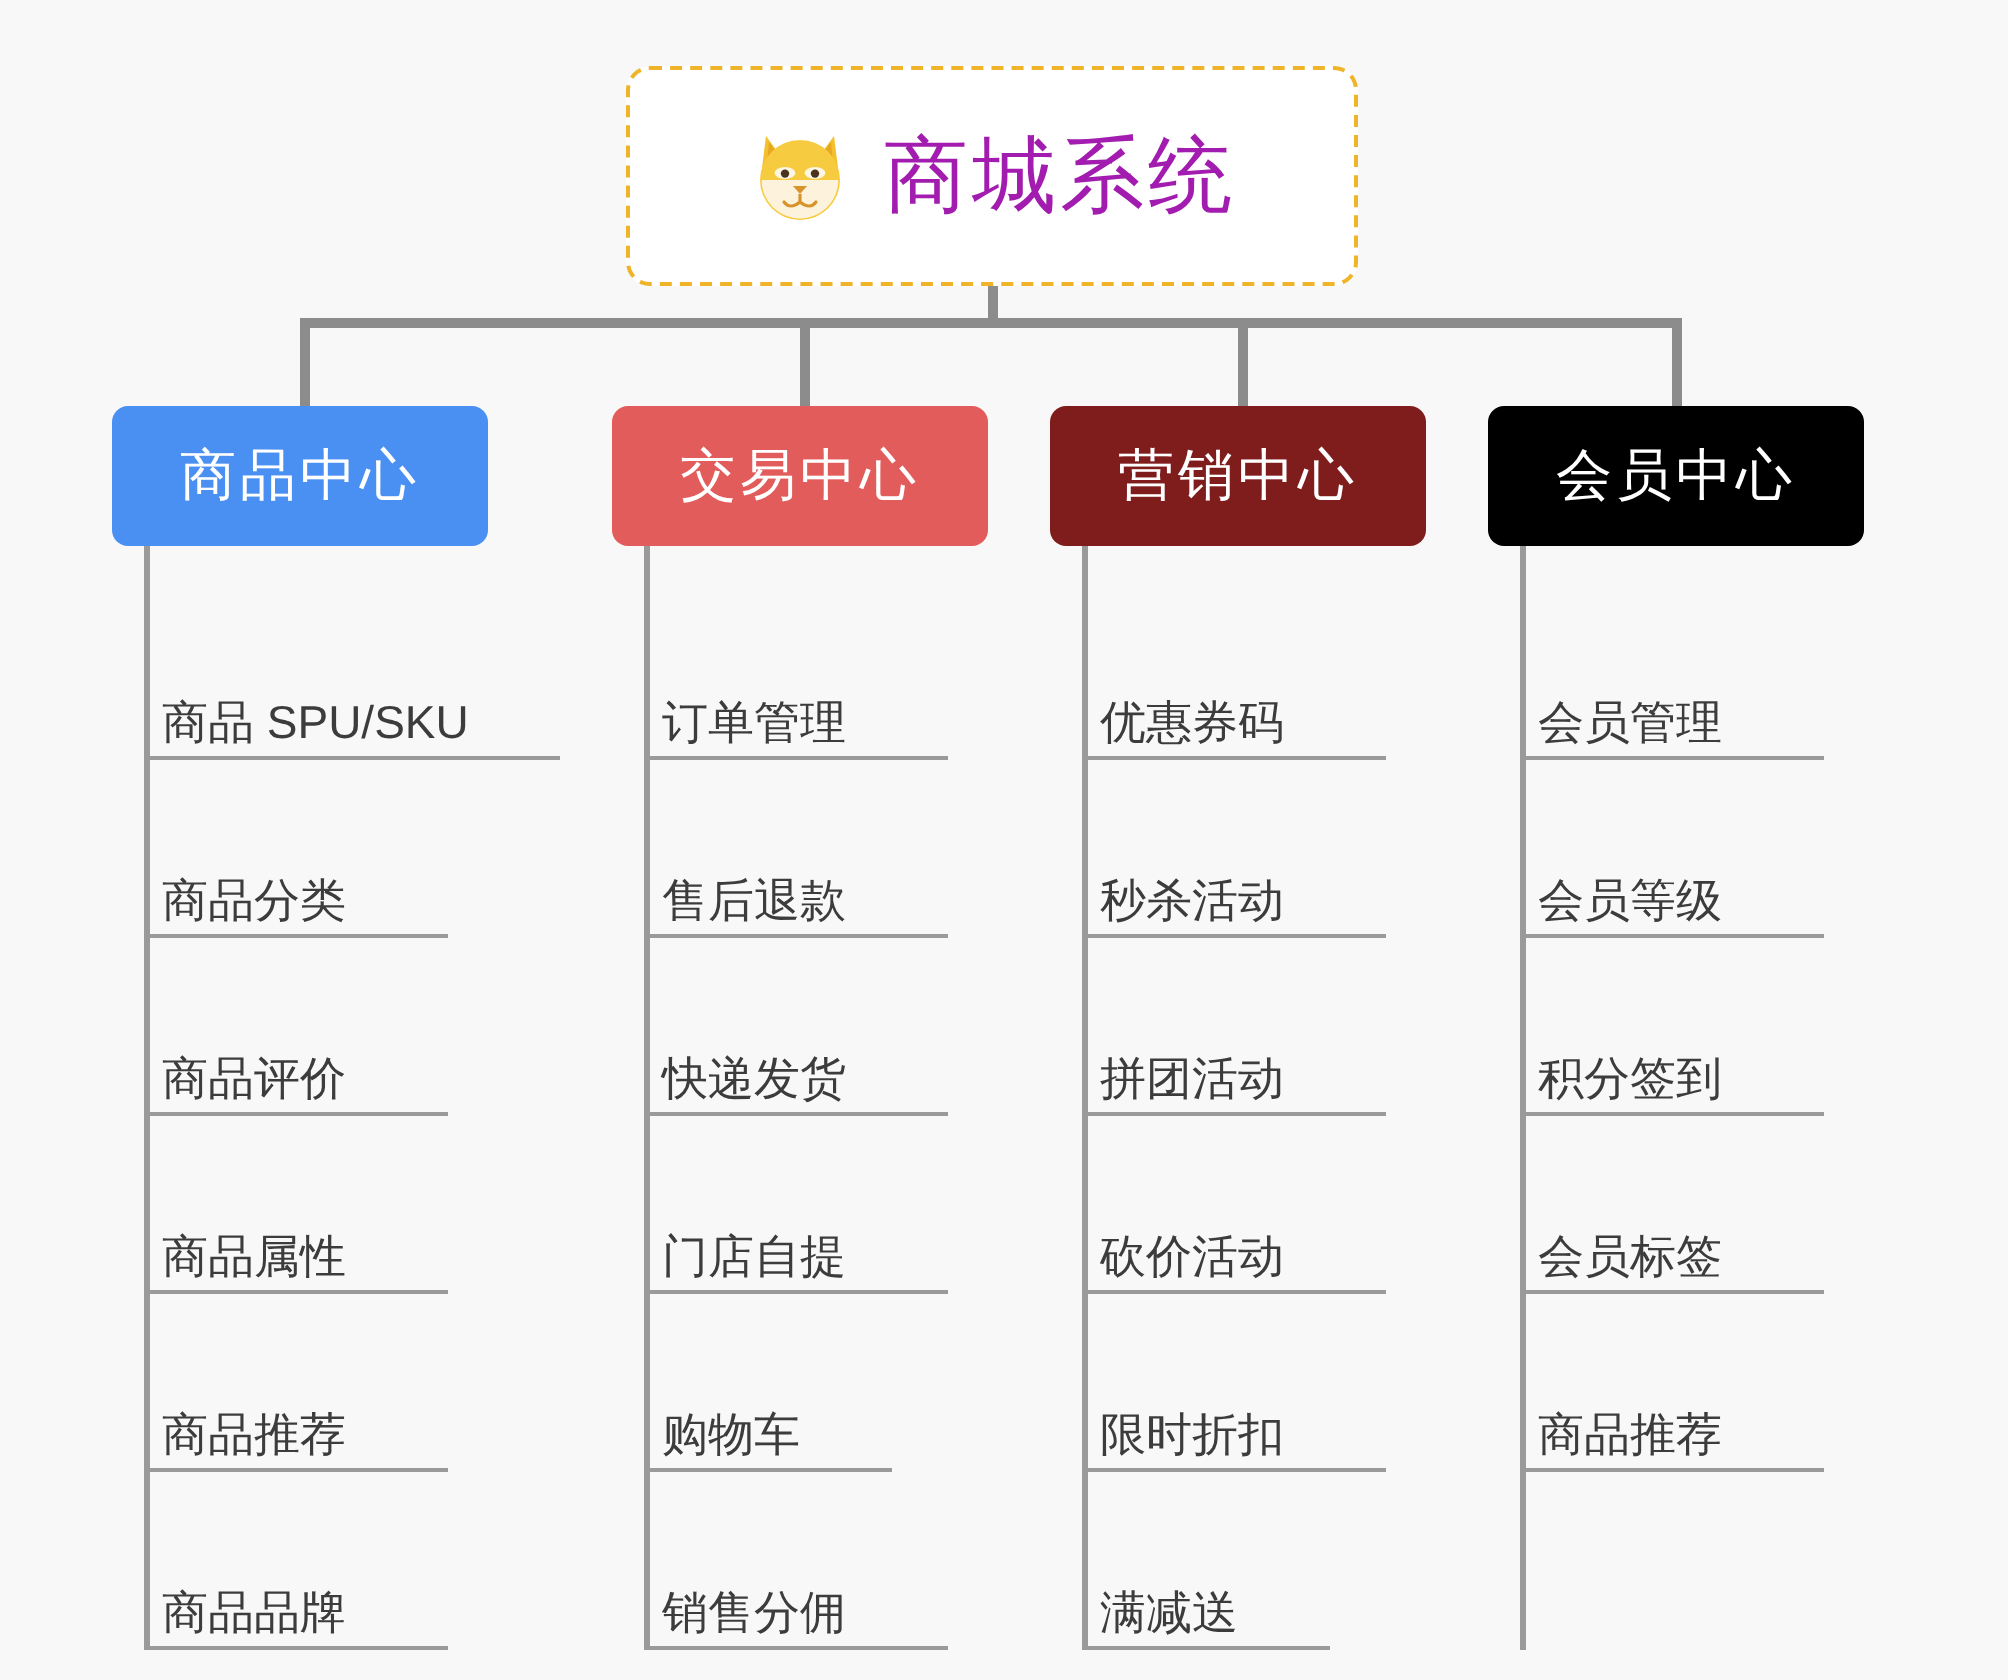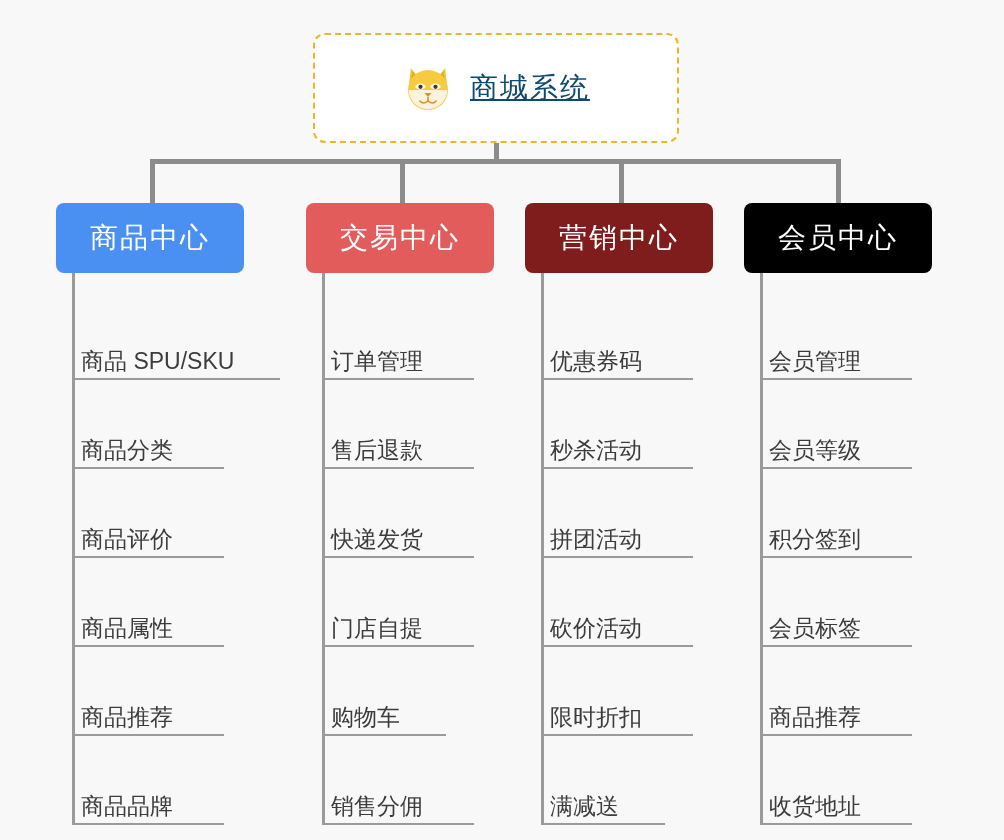--- a/index.html
+++ b/index.html
@@ -35,26 +35,25 @@
     justify-content: center;
     gap: 16px;
   }
   .root-icon {
     width: 52px;
     height: 52px;
     flex: 0 0 52px;
     position: relative;
   }
   .root-title {
-    font-size: 28px;
-    color: #0c4a6e;
+    font-size: 42px;
+    color: #a21caf;
     letter-spacing: 2px;
     line-height: 1;
     white-space: nowrap;
-    text-decoration: underline;
   }
 
   
   .conn {
     position: absolute;
     background: #8c8c8c;
   }
   .conn-v { width: 4px; }
   .conn-h { height: 4px; }
 
@@ -278,20 +277,16 @@
         <span class="leaf-underline"></span>
       </div>
       <div class="leaf-item len-4">
         <span class="leaf-label">会员标签</span>
         <span class="leaf-underline"></span>
       </div>
       <div class="leaf-item len-4">
         <span class="leaf-label">商品推荐</span>
         <span class="leaf-underline"></span>
       </div>
-      <div class="leaf-item len-4">
-        <span class="leaf-label">收货地址</span>
-        <span class="leaf-underline"></span>
-      </div>
     </div>
   </div>
 
 </div>
 
 </body></html>

